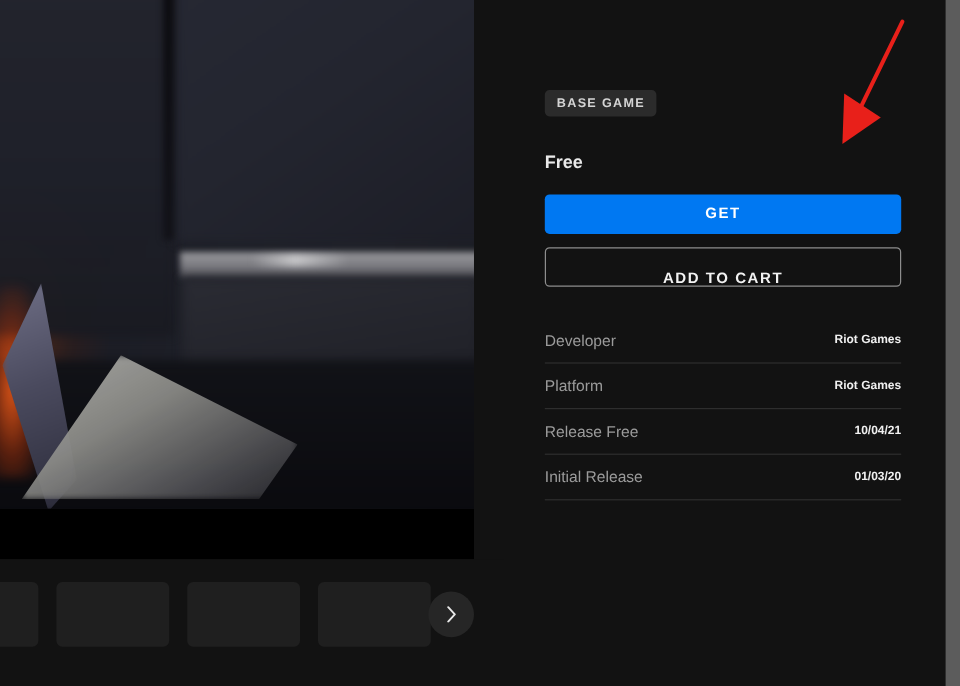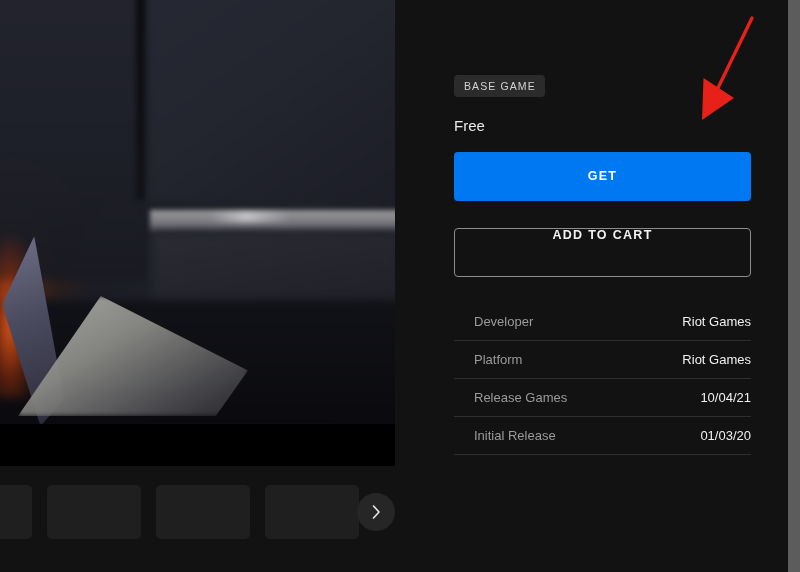--- a/index.html
+++ b/index.html
@@ -184,58 +184,58 @@
   }
 
   .badge {
     display: inline-block;
     margin-top: 75px;
     padding: 5px 9px 5px 10px;
     background: #2b2b2b;
     border-radius: 4px;
     color: #d4d4d4;
     font-size: 10.5px;
-    font-weight: normal;
+    font-weight: bold;
     letter-spacing: 1.1px;
   }
 
   .price {
-    margin-top: 20px;
+    margin-top: 30px;
     color: #e9e9e9;
     font-size: 15px;
-    font-weight: normal;
+    font-weight: bold;
   }
 
   .btn {
     display: block;
     width: 297px;
-    height: 49px;
+    height: 33px;
     margin-top: 0;
     border-radius: 4px;
     font-size: 12.5px;
     font-weight: bold;
     letter-spacing: 1.3px;
     cursor: pointer;
     line-height: 1;
   }
 
   .btn-get {
     margin-top: 18px;
     background: #0078f2;
     border: none;
     color: #ffffff;
   }
 
   .btn-outline {
-    margin-top: 27px;
+    margin-top: 11px;
     background: transparent;
     border: 1px solid #8d8d8d;
     color: #f2f2f2;
     display: flex;
-    align-items: flex-start;
+    align-items: flex-end;
     justify-content: center;
     gap: 8px;
   }
 
   .plus-icon { display: block; flex: 0 0 auto; }
 
   
   .meta {
     margin-top: 26px;
     width: 297px;
@@ -244,26 +244,25 @@
     display: flex;
     align-items: center;
     justify-content: space-between;
     height: 38px;
     border-bottom: 1px solid #2e2e2e;
   }
   .meta-row:first-child { border-top: none; }
   .meta-label {
     color: #9b9b9b;
     font-size: 13px;
-    margin-left: 20px;
   }
   .meta-value {
     color: #f0f0f0;
-    font-size: 13px;
-    font-weight: normal;
+    font-size: 10px;
+    font-weight: bold;
   }
   .win-icon { display: block; }
 
   
   .arrow-overlay {
     position: absolute;
     left: 690px;
     top: 10px;
     width: 80px;
     height: 120px;
@@ -348,21 +347,21 @@
         <span class="meta-label">Developer</span>
         <span class="meta-value">Riot Games</span>
       </div>
 
       <div class="meta-row">
         <span class="meta-label">Platform</span>
         <span class="meta-value">Riot Games</span>
       </div>
 
       <div class="meta-row">
-        <span class="meta-label">Release Games</span>
+        <span class="meta-label">Release Free</span>
         <span class="meta-value">10/04/21</span>
       </div>
 
       <div class="meta-row">
         <span class="meta-label">Initial Release</span>
         <span class="meta-value">01/03/20</span>
       </div>
 
 
     </div>

